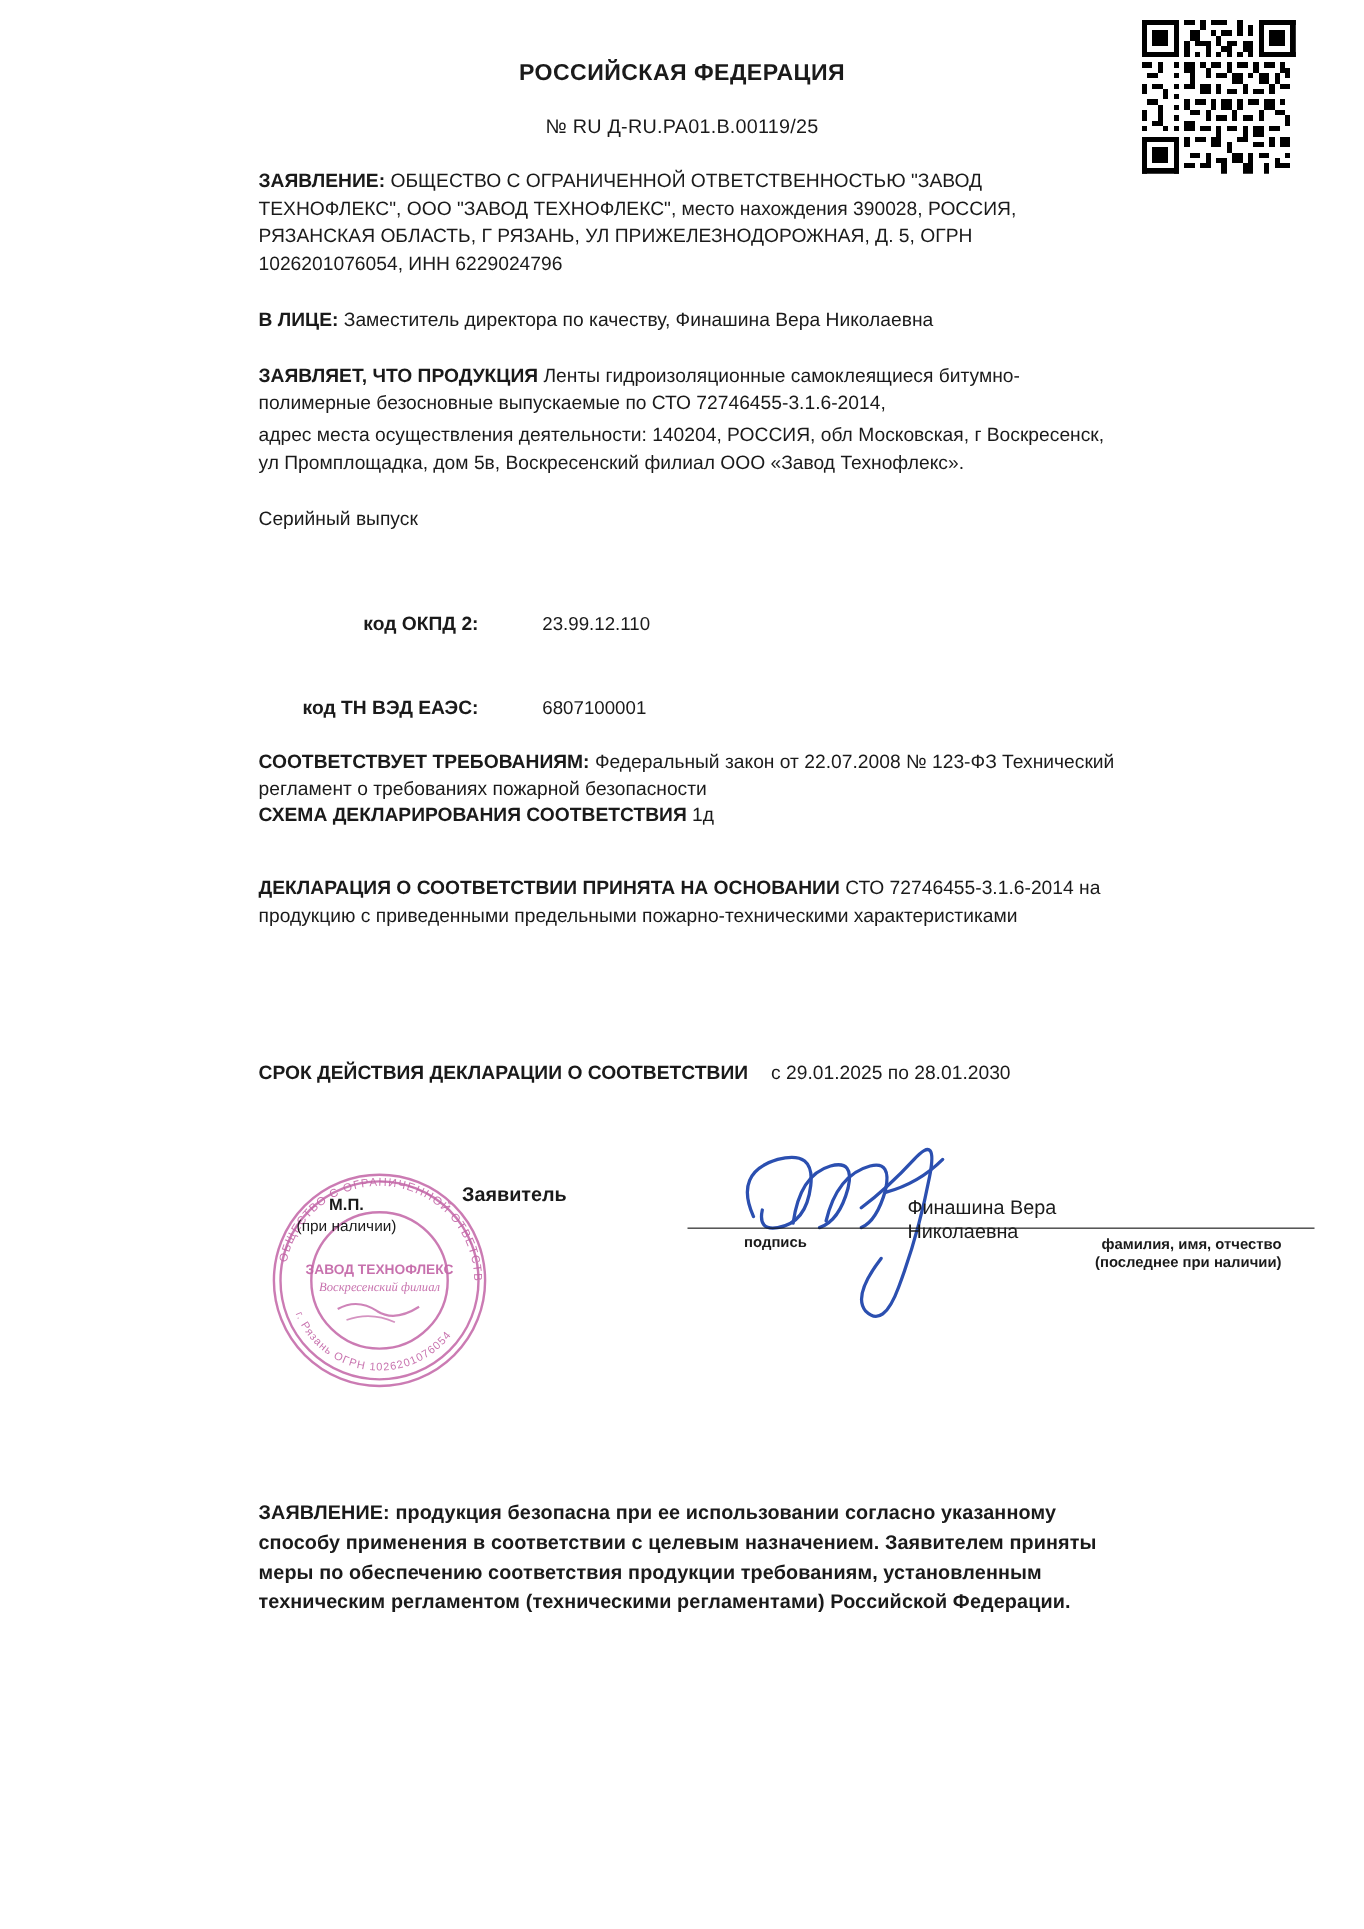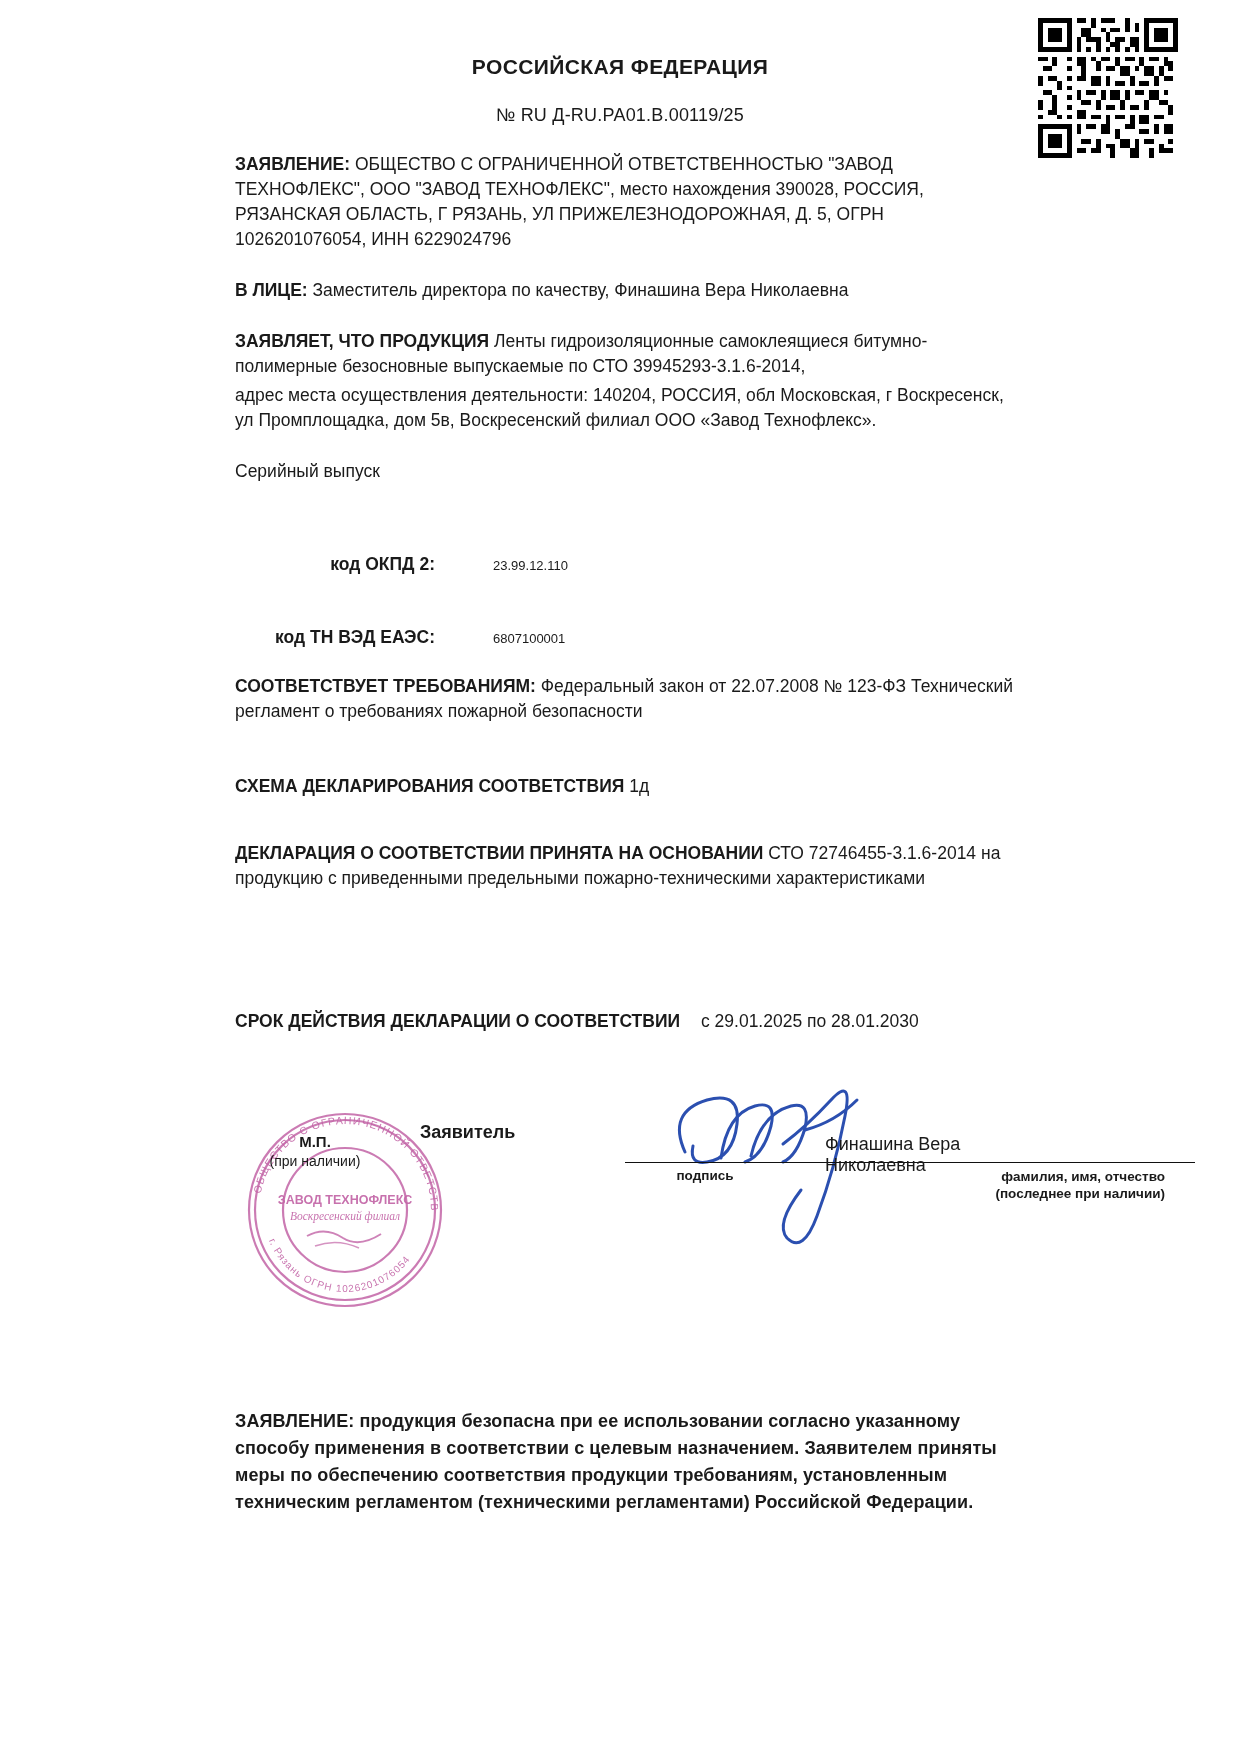--- a/index.html
+++ b/index.html
@@ -86,27 +86,26 @@
   }
   .code-label {
     font-weight: bold;
     font-size: 17.5px;
     width: 230px;
     text-align: right;
     padding-right: 30px;
     box-sizing: border-box;
   }
   .code-value {
-    font-size: 13px;
+    font-size: 17px;
     margin-top: 40px;
   }
   .code-row.first .code-label { width: 230px; }
 
   .scheme {
-    margin-top: 52px;
     font-size: 17.5px;
   }
   .scheme .val { font-weight: normal; }
 
   .basis {
     margin-top: 44px;
     font-size: 17.5px;
     line-height: 25px;
   }
 
@@ -358,21 +357,21 @@
       <span>ОБЩЕСТВО С ОГРАНИЧЕННОЙ ОТВЕТСТВЕННОСТЬЮ "ЗАВОД ТЕХНОФЛЕКС", ООО "ЗАВОД ТЕХНОФЛЕКС", место нахождения 390028, РОССИЯ,  РЯЗАНСКАЯ ОБЛАСТЬ, Г РЯЗАНЬ, УЛ ПРИЖЕЛЕЗНОДОРОЖНАЯ, Д. 5, ОГРН 1026201076054, ИНН 6229024796</span>
     </div>
 
     <div class="para">
       <span class="lbl">В ЛИЦЕ:</span>
       <span>Заместитель директора по качеству, Финашина Вера Николаевна</span>
     </div>
 
     <div class="para">
       <span class="lbl">ЗАЯВЛЯЕТ, ЧТО ПРОДУКЦИЯ</span>
-      <span>Ленты гидроизоляционные самоклеящиеся битумно-полимерные безосновные выпускаемые по СТО 39945293-3.1.6-2014,</span>
+      <span>Ленты гидроизоляционные самоклеящиеся битумно-полимерные безосновные выпускаемые по СТО 72746455-3.1.6-2014,</span>
     </div>
     <div class="para tight">адрес места осуществления деятельности: 140204, РОССИЯ, обл Московская, г Воскресенск, ул Промплощадка, дом 5в, Воскресенский филиал ООО «Завод Технофлекс».</div>
 
     <div class="para">Серийный выпуск</div>
 
     <div class="codes">
       <div class="code-row first">
         <div class="code-label">код ОКПД 2:</div>
         <div class="code-value">23.99.12.110</div>
       </div>

